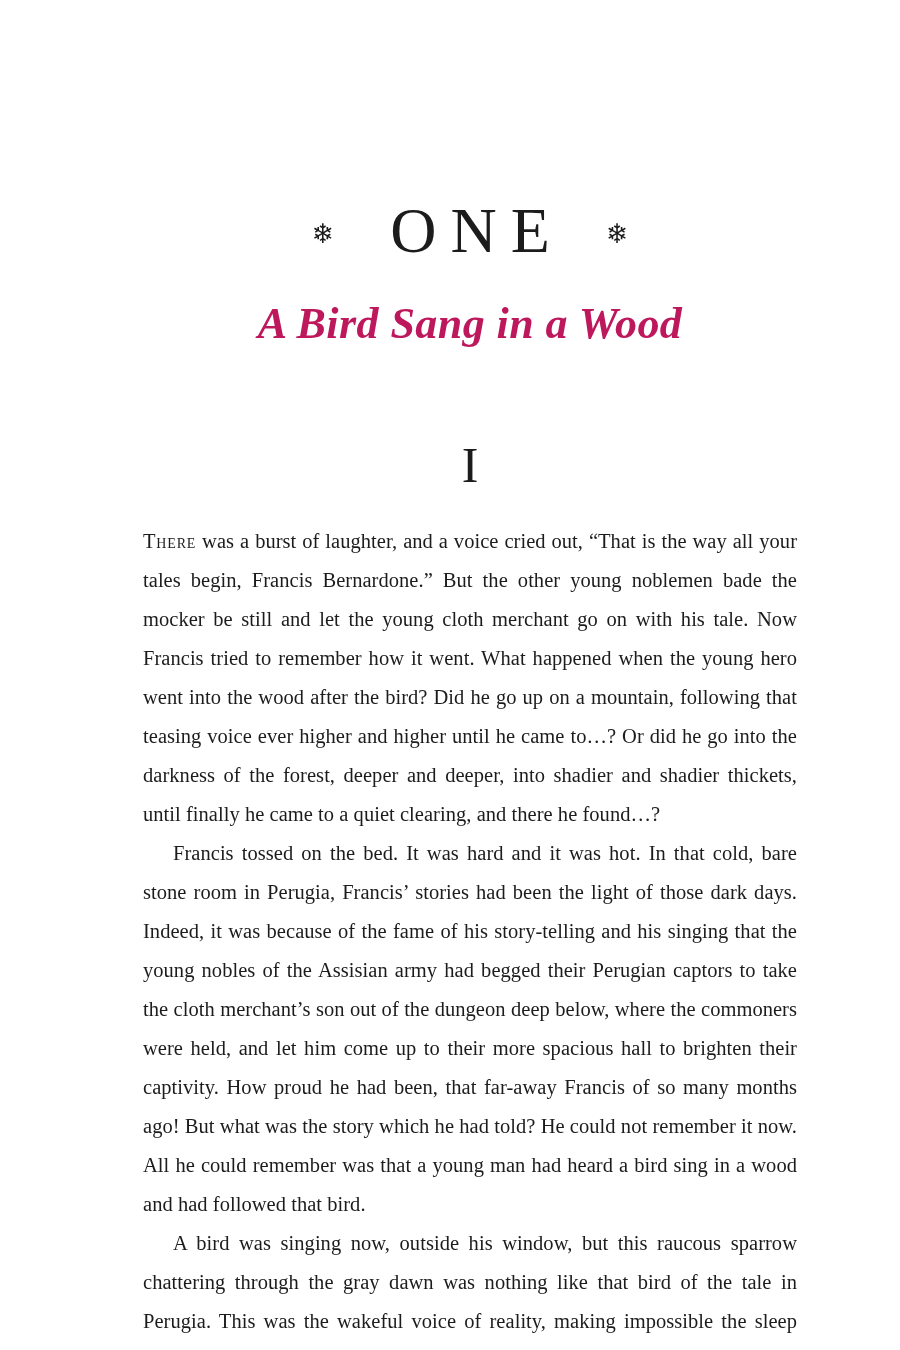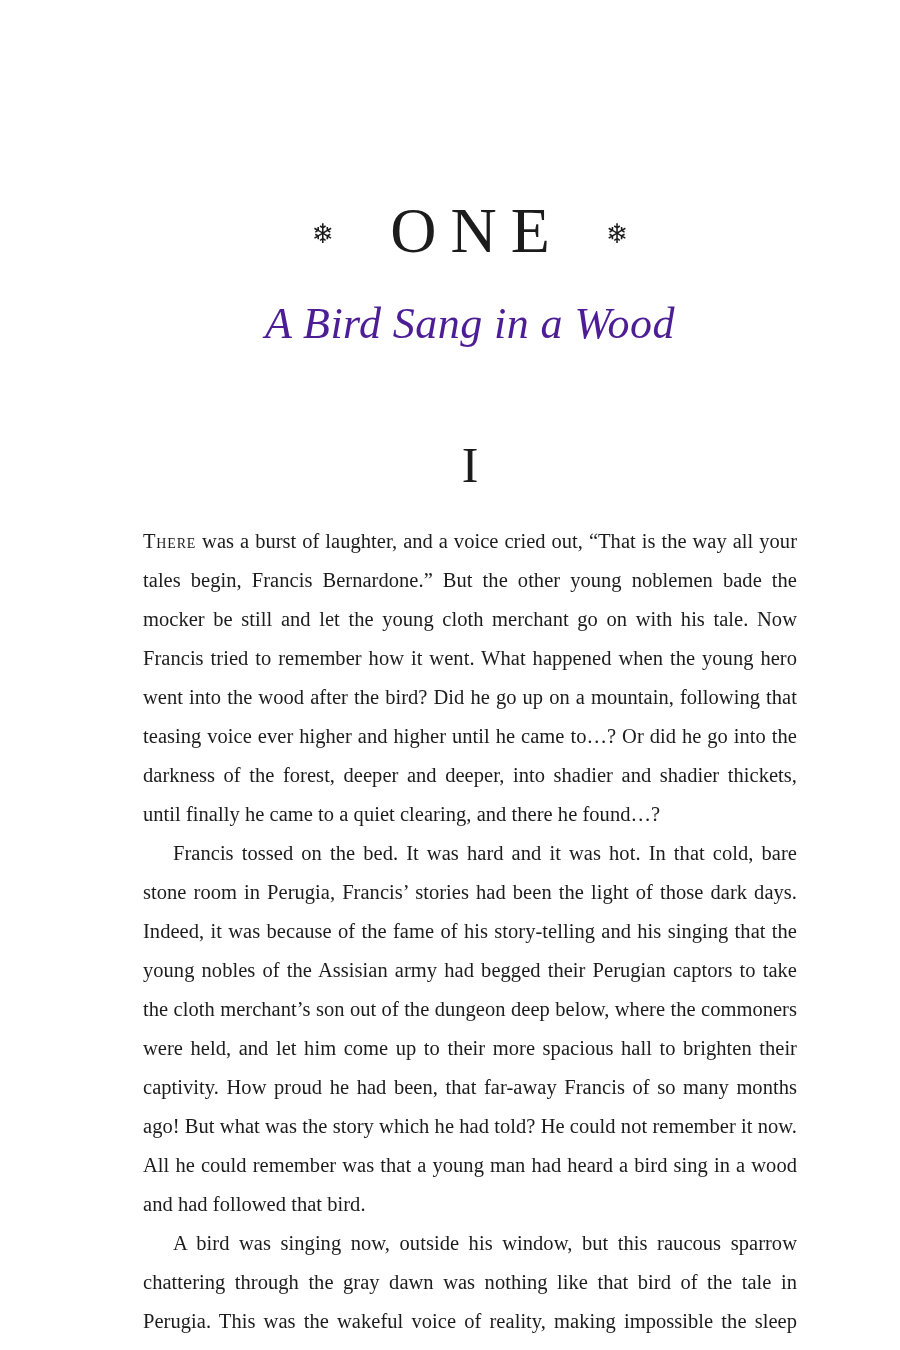--- a/index.html
+++ b/index.html
@@ -42,26 +42,26 @@
   }
   .ornament {
     font-family: "DejaVu Sans", sans-serif;
     font-size: 27px;
     line-height: 27px;
     color: #1c1c1c;
     transform: translateY(2px);
   }
   .chapter-title {
     margin: 46px 0 0 0;
-    font-weight: normal;
+    font-weight: bold;
     font-style: italic;
     font-size: 44px;
     line-height: 48px;
     letter-spacing: 0.01em;
-    color: #4c1d95;
+    color: #be185d;
   }
   .section-numeral {
     margin-top: 96px;
     text-align: center;
     font-size: 50px;
     line-height: 42px;
     color: #1c1c1c;
   }
   .body-text {
     margin-top: 36px;

